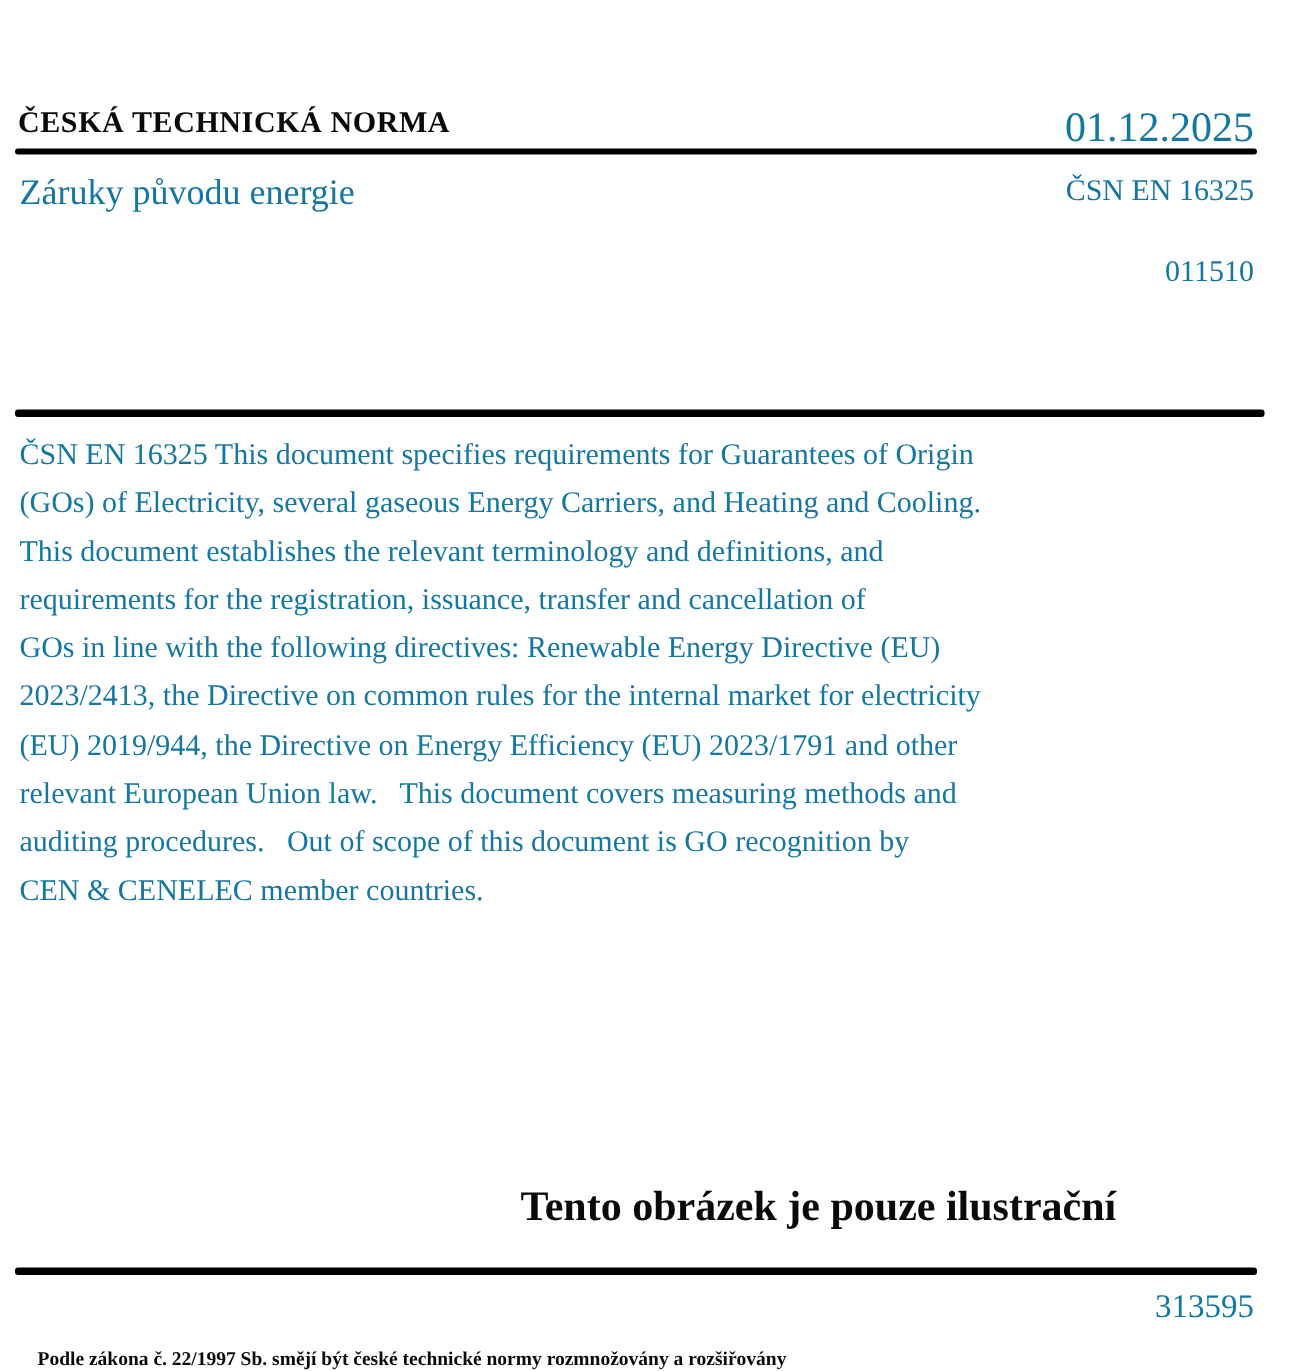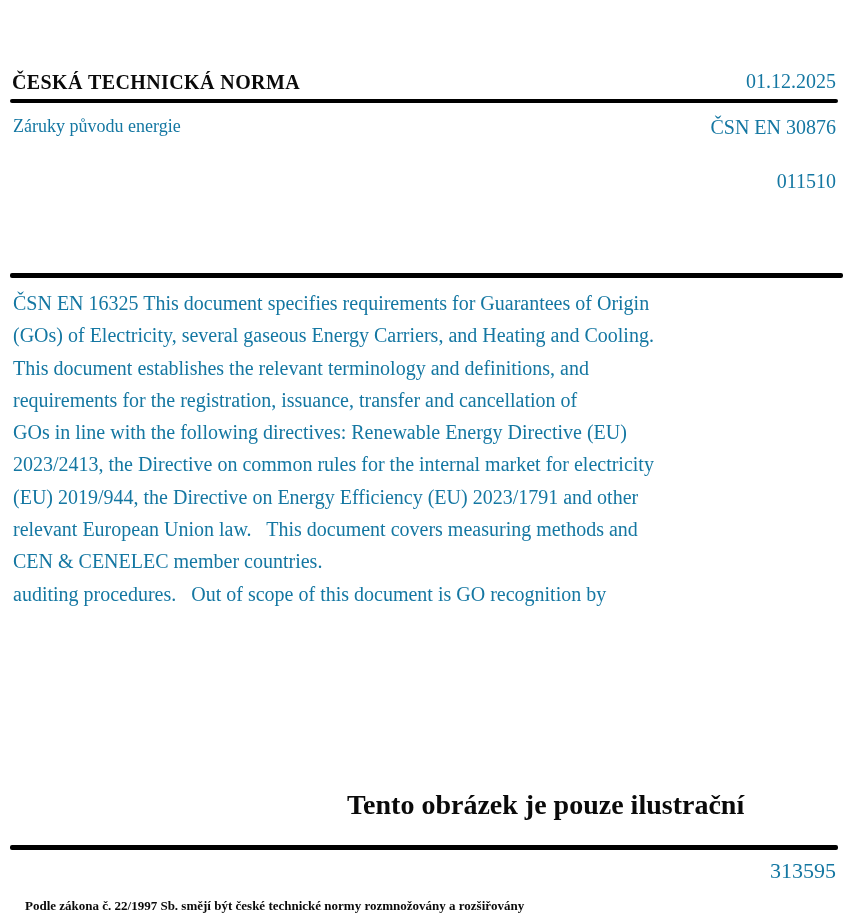--- a/index.html
+++ b/index.html
@@ -32,29 +32,29 @@
     font-size: 20px;
     font-weight: bold;
     letter-spacing: 0.4px;
     color: #0a0a0a;
     white-space: nowrap;
   }
   .issue-date {
     position: absolute;
     right: 29px;
     top: 70px;
-    font-size: 20px;
+    font-size: 28px;
     color: #1477a2;
     white-space: nowrap;
   }
   .doc-subject {
     position: absolute;
     left: 13px;
     top: 116px;
-    font-size: 18px;
+    font-size: 24px;
     color: #1477a2;
     white-space: nowrap;
     text-align: center;
   }
   .standard-code {
     position: absolute;
     right: 29px;
     top: 116px;
     font-size: 20px;
     color: #1477a2;
@@ -116,37 +116,37 @@
 <div class="page">
 
   <h1 class="doc-title">ČESKÁ TECHNICKÁ NORMA</h1>
 
   <span class="issue-date">01.12.2025</span>
 
   <div class="rule rule-header"></div>
 
   <span class="doc-subject">Záruky původu energie</span>
 
-  <span class="standard-code">ČSN EN 30876</span>
+  <span class="standard-code">ČSN EN 16325</span>
 
   <span class="class-code">011510</span>
 
   <div class="rule rule-abstract"></div>
 
   <div class="abstract">
     <div class="abstract-line">ČSN EN 16325 This document specifies requirements for Guarantees of Origin</div>
     <div class="abstract-line">(GOs) of Electricity, several gaseous Energy Carriers, and Heating and Cooling.</div>
     <div class="abstract-line">This document establishes the relevant terminology and definitions, and</div>
     <div class="abstract-line">requirements for the registration, issuance, transfer and cancellation of</div>
     <div class="abstract-line">GOs in line with the following directives: Renewable Energy Directive (EU)</div>
     <div class="abstract-line">2023/2413, the Directive on common rules for the internal market for electricity</div>
     <div class="abstract-line">(EU) 2019/944, the Directive on Energy Efficiency (EU) 2023/1791 and other</div>
     <div class="abstract-line">relevant European Union law.   This document covers measuring methods and</div>
+    <div class="abstract-line">auditing procedures.   Out of scope of this document is GO recognition by</div>
     <div class="abstract-line">CEN &amp; CENELEC member countries.</div>
-    <div class="abstract-line">auditing procedures.   Out of scope of this document is GO recognition by</div>
   </div>
 
   <div class="illustration-caption">Tento obrázek je pouze ilustrační</div>
 
   <div class="rule rule-footer"></div>
 
   <div class="legal">
     <div>Podle zákona č. 22/1997 Sb. smějí být české technické normy rozmnožovány a rozšiřovány</div>
   </div>
 

